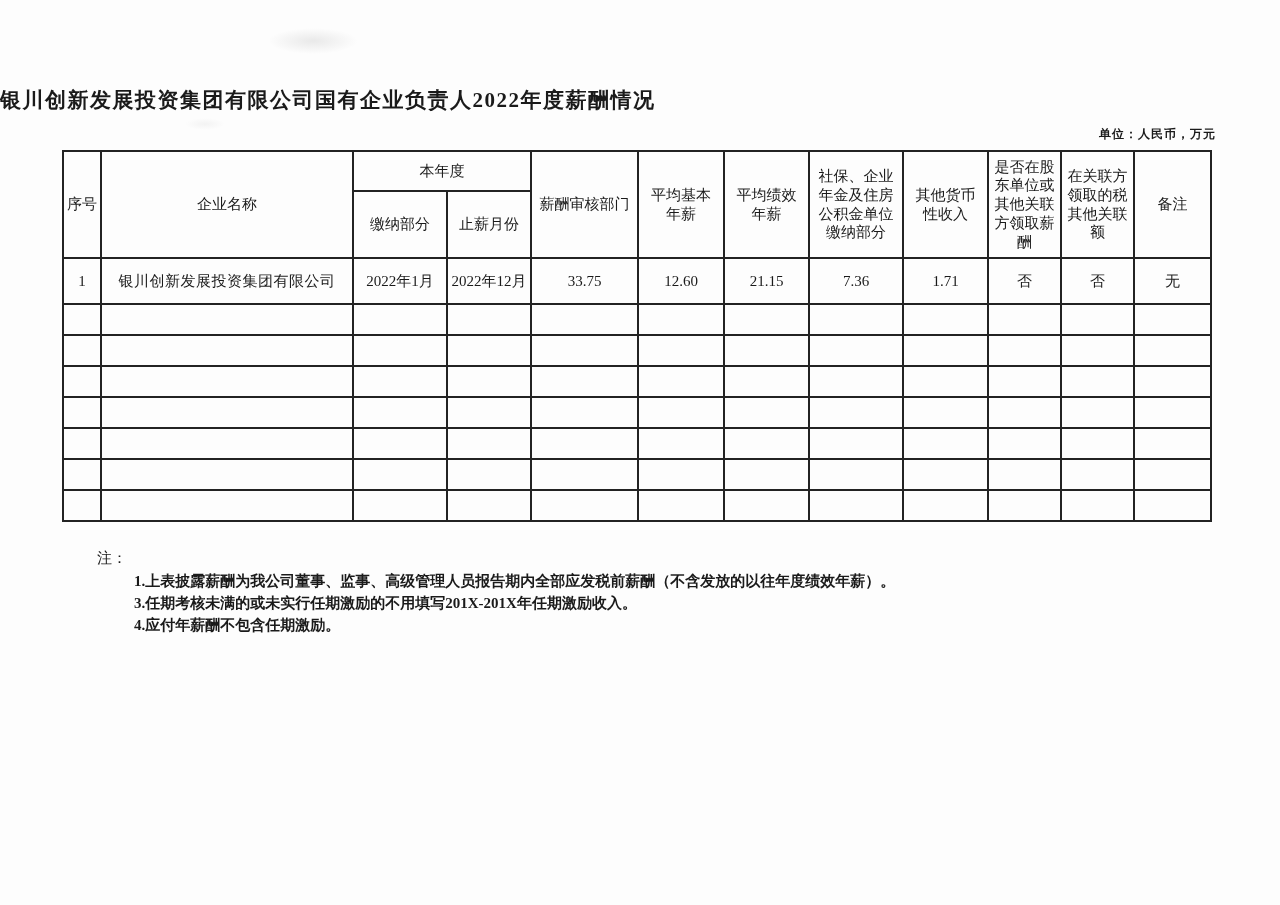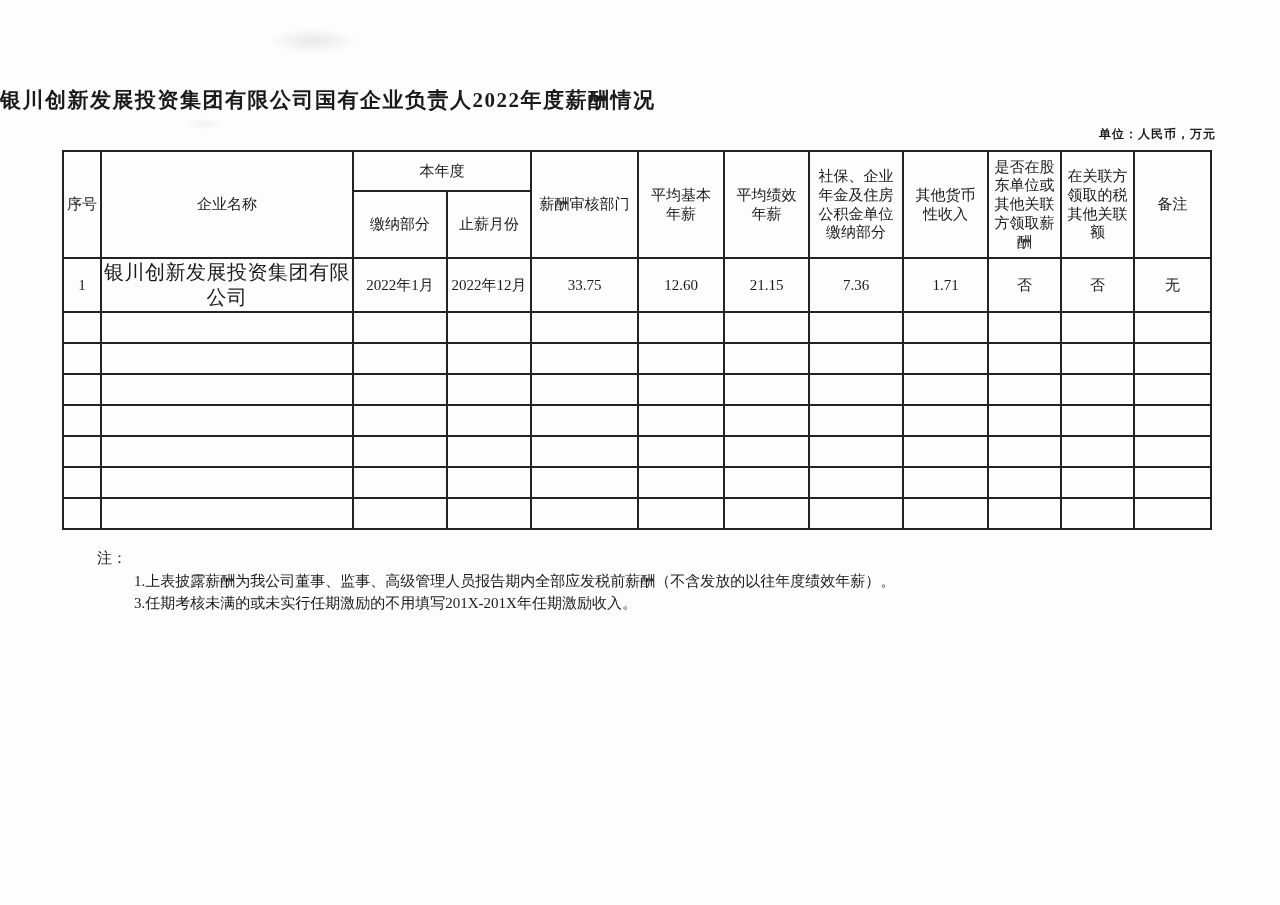--- a/index.html
+++ b/index.html
@@ -53,30 +53,30 @@
     font-size: 15px;
     line-height: 1.25;
     padding: 1px 2px;
     white-space: pre-line;
     overflow: hidden;
   }
   .salary-table thead tr.header-row-top   { height: 40px; }
   .salary-table thead tr.header-row-sub   { height: 67px; }
   .salary-table tbody tr.data-row         { height: 46px; }
   .salary-table tbody tr.empty-row        { height: 31px; }
-  .salary-table td.company-cell { font-size: 20px; letter-spacing: .5px; }
+  .salary-table td.company-cell { font-size: 15px; letter-spacing: .5px; }
 
   .notes {
     position: absolute;
     left: 97px; top: 547px;
     font-size: 15px;
     line-height: 22px;
   }
   .notes .note-label { display: block; }
-  .notes .note-items { margin-left: 37px; margin-top: 1px; }
+  .notes .note-items { margin-left: 37px; margin-top: 1px; font-weight: bold; }
 </style>
 </head>
 <body>
 
 <div class="scan-smudge smudge-a"></div>
 <div class="scan-smudge smudge-b"></div>
 
 <div class="doc-title">银川创新发展投资集团有限公司国有企业负责人2022年度薪酬情况</div>
 <div class="unit-note">单位：人民币，万元</div>
 
@@ -241,14 +241,15 @@
         <td></td>
       </tr>
     </tbody>
 </table>
 
 <div class="notes">
   <span class="note-label">注：</span>
   <div class="note-items">
     <div class="note-item">1.上表披露薪酬为我公司董事、监事、高级管理人员报告期内全部应发税前薪酬（不含发放的以往年度绩效年薪）。</div>
     <div class="note-item">3.任期考核未满的或未实行任期激励的不用填写201X-201X年任期激励收入。</div>
+    <div class="note-item">4.应付年薪酬不包含任期激励。</div>
   </div>
 </div>
 
 </body></html>

